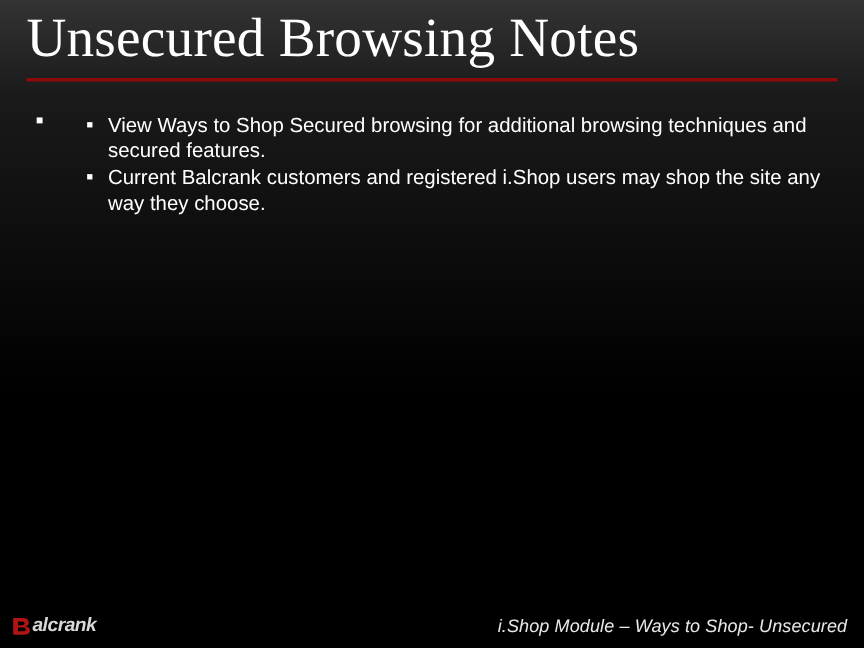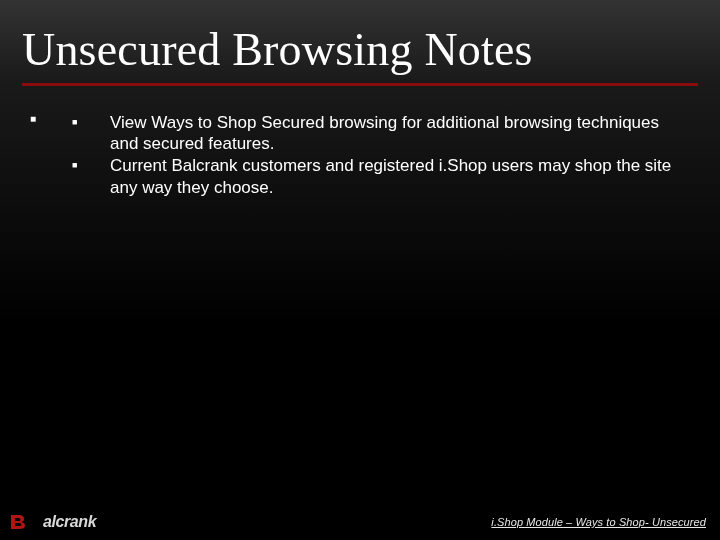--- a/index.html
+++ b/index.html
@@ -4,21 +4,21 @@
 <style>
   * { margin: 0; padding: 0; box-sizing: border-box; }
   html, body { width: 720px; height: 540px; overflow: hidden; }
   body {
     background: linear-gradient(to bottom, #333333 0%, #1a1a1a 15%, #000000 60%, #000000 100%);
     font-family: Arial, Helvetica, sans-serif;
     color: #ffffff;
     position: relative;
   }
   .title-wrap {
-    padding: 24px 22px 0 22px;
+    padding: 6px 22px 0 22px;
   }
   .title {
     font-family: "Book Antiqua", Palatino, "Palatino Linotype", Georgia, serif;
     font-size: 46px;
     font-weight: 400;
     color: #ffffff;
     line-height: 1.15;
     padding-bottom: 6px;
     border-bottom: 3px solid #8a0b0b;
     letter-spacing: 0.2px;
@@ -60,58 +60,56 @@
   }
   ul.level2 > li > .bullet {
     flex: 0 0 auto;
     width: 18px;
     font-size: 9px;
     line-height: 21px;
     text-align: left;
   }
   ul.level2 > li > .li-body {
     flex: 1 1 auto;
-    margin-left: 20px;
   }
   .footer {
     position: absolute;
     left: 0;
     right: 0;
     bottom: 0;
     height: 34px;
     display: flex;
     align-items: center;
     justify-content: space-between;
     padding: 0 14px 2px 10px;
   }
   .logo {
     display: flex;
     align-items: flex-start;
-    gap: 16px;
+    gap: 0;
   }
   .logo-mark {
     width: 18px;
     height: 18px;
     position: relative;
   }
   .logo-text {
     font-family: Arial, Helvetica, sans-serif;
     font-weight: 700;
     font-style: italic;
     font-size: 16px;
     color: #d8d8d8;
     letter-spacing: -0.4px;
     margin-left: -1px;
   }
   .footer-text {
-    font-size: 11px;
+    font-size: 15px;
     font-style: italic;
     color: #e8e8e8;
     letter-spacing: 0.1px;
-    text-decoration: underline;
   }
 </style>
 </head>
 <body>
 
 <div class="title-wrap">
   <h1 class="title">Unsecured Browsing Notes</h1>
 </div>
 
 <div class="content">

